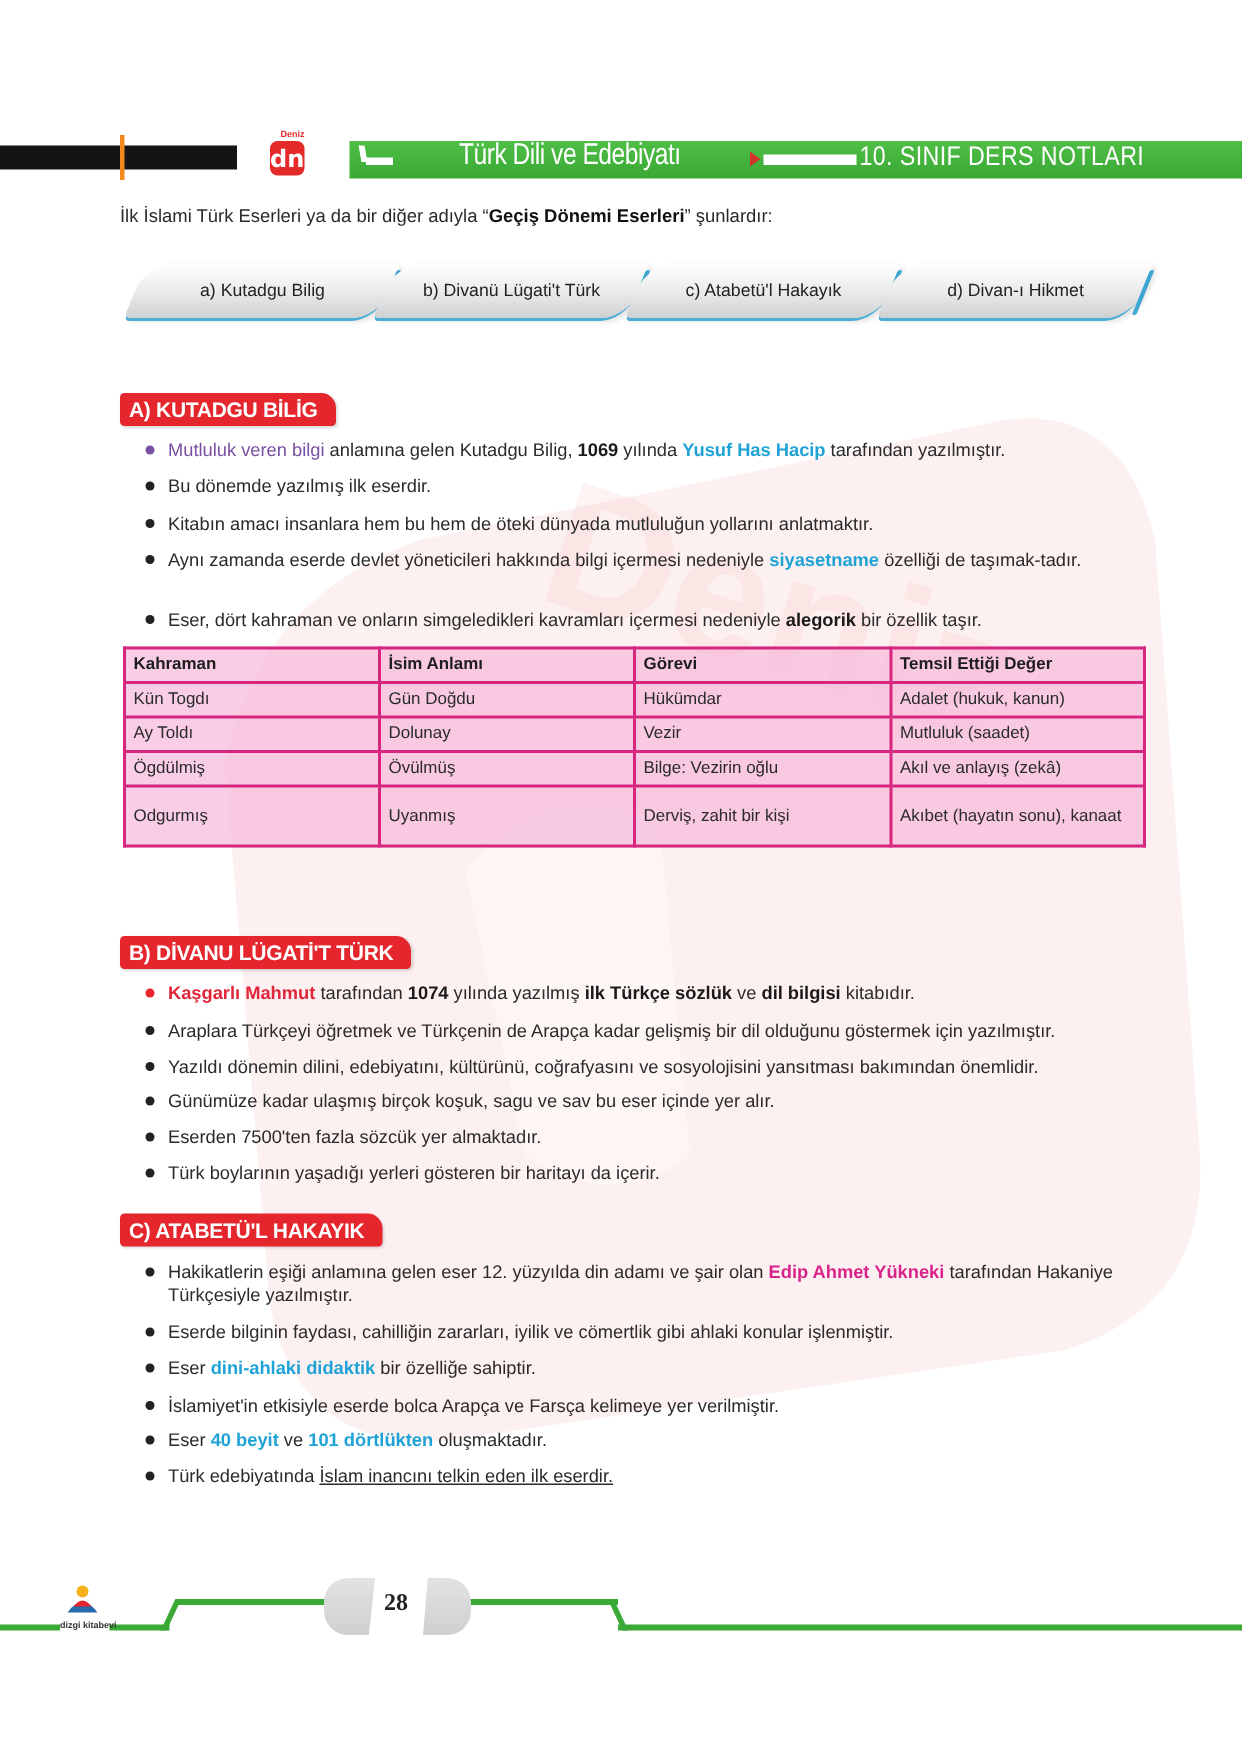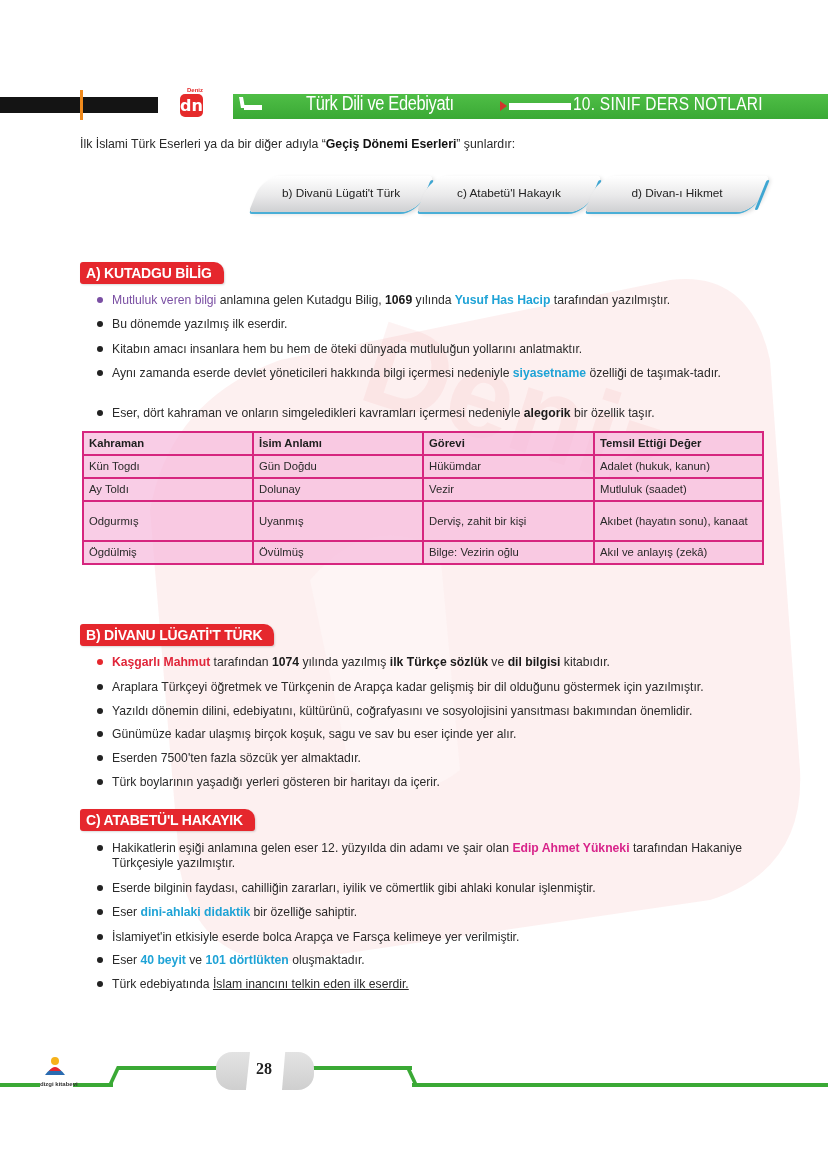--- a/index.html
+++ b/index.html
@@ -87,20 +87,24 @@
 <div class="hdr-title">Türk Dili ve Edebiyatı</div>
 <div class="hdr-arrow"></div>
 <div class="hdr-line"></div>
 <div class="hdr-sub">10. SINIF DERS NOTLARI</div>
 
 <div class="intro">
   <span>İlk İslami Türk Eserleri ya da bir diğer adıyla “</span><b>Geçiş Dönemi Eserleri</b><span>” şunlardır:</span>
 </div>
 
 <div class="tabs">
+  <div class="tab" style="left:6px">
+    <div class="tab-shape"></div>
+    <div class="tab-label">a) Kutadgu Bilig</div>
+  </div>
   <div class="tab" style="left:172px">
     <div class="tab-shape"></div>
     <div class="tab-label">b) Divanü Lügati't Türk</div>
   </div>
   <div class="tab" style="left:340px">
     <div class="tab-shape"></div>
     <div class="tab-label">c) Atabetü'l Hakayık</div>
   </div>
   <div class="tab" style="left:508px">
     <div class="tab-shape"></div>
@@ -131,30 +135,30 @@
     <td>Hükümdar</td>
     <td>Adalet (hukuk, kanun)</td>
   </tr>
   <tr>
     <td>Ay Toldı</td>
     <td>Dolunay</td>
     <td>Vezir</td>
     <td>Mutluluk  (saadet)</td>
   </tr>
   <tr>
+    <td>Ögdülmiş</td>
+    <td>Övülmüş</td>
+    <td>Bilge: Vezirin oğlu</td>
+    <td>Akıl ve anlayış (zekâ)</td>
+  </tr>
+  <tr>
     <td style="height:40px">Odgurmış</td>
     <td>Uyanmış</td>
     <td>Derviş, zahit bir kişi</td>
     <td>Akıbet (hayatın sonu), kanaat</td>
-  </tr>
-  <tr>
-    <td>Ögdülmiş</td>
-    <td>Övülmüş</td>
-    <td>Bilge: Vezirin oğlu</td>
-    <td>Akıl ve anlayış (zekâ)</td>
   </tr>
 </tbody>
   </table>
 
 <div class="sec-head" style="top:624px">B) DİVANU LÜGATİ'T TÜRK</div>
 <ul class="list">
   <li class="dot-red" style="position:absolute;top:655px;left:0;right:0"><span class="c-red">Kaşgarlı Mahmut</span><span> tarafından </span><span class="b">1074</span><span> yılında yazılmış </span><span class="b">ilk Türkçe sözlük</span><span> ve </span><span class="b">dil bilgisi</span><span> kitabıdır.</span></li>
   <li style="position:absolute;top:680px;left:0;right:-10px;white-space:nowrap">Araplara Türkçeyi öğretmek ve Türkçenin de Arapça kadar gelişmiş bir dil olduğunu göstermek için yazılmıştır.</li>
   <li style="position:absolute;top:704px;left:0;right:-10px;white-space:nowrap">Yazıldı dönemin dilini, edebiyatını, kültürünü, coğrafyasını ve sosyolojisini yansıtması bakımından önemlidir.</li>
   <li style="position:absolute;top:727px;left:0;right:0">Günümüze kadar ulaşmış birçok koşuk, sagu ve sav bu eser içinde yer alır.</li>

